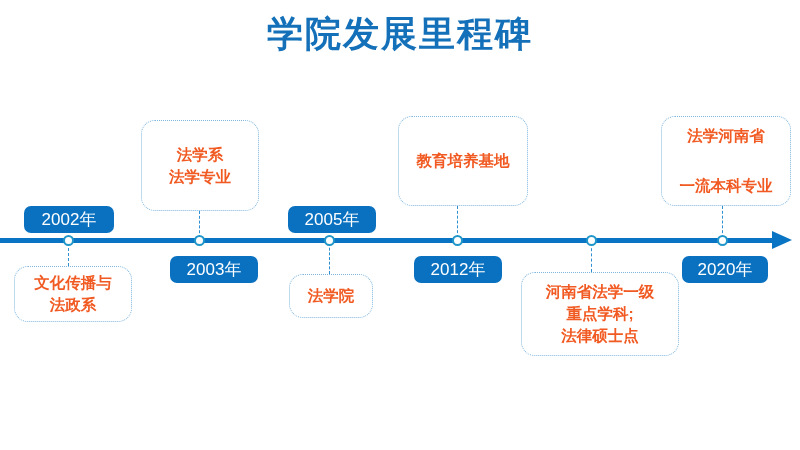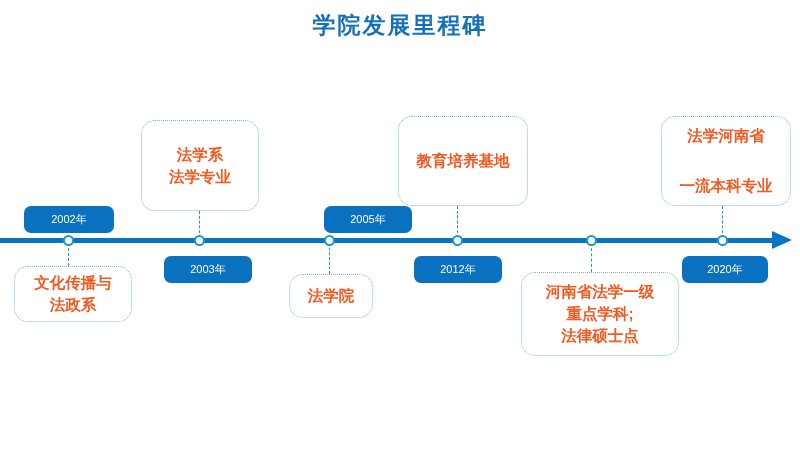--- a/index.html
+++ b/index.html
@@ -19,21 +19,21 @@
     height: 450px;
   }
 
   
   .title {
     position: absolute;
     left: 0;
     top: 10px;
     width: 800px;
     text-align: center;
-    font-size: 23px;
+    font-size: 36px;
     font-weight: bold;
     color: #1470B8;
     letter-spacing: 2px;
     white-space: nowrap;
   }
 
   
   .axis-line {
     position: absolute;
     left: 0;
@@ -68,21 +68,21 @@
   }
 
   
   .year-badge {
     position: absolute;
     height: 27px;
     line-height: 27px;
     border-radius: 7px;
     background: #0A71C0;
     color: #ffffff;
-    font-size: 11px;
+    font-size: 17px;
     text-align: center;
     white-space: nowrap;
     padding: 0 14px;
     box-sizing: border-box;
     z-index: 4;
   }
 
   
   .content-box {
     position: absolute;
@@ -126,29 +126,29 @@
 
   <div class="marker" style="left:68px;"></div>
   <div class="year-badge" style="left:24px; top:206px; width:90px; padding:0;">2002年</div>
   <div class="connector" style="left:68px; top:243px; height:23px;"></div>
   <div class="content-box" style="left:14px; top:266px; width:118px; height:56px;">
     <span class="line">文化传播与</span>
     <span class="line">法政系</span>
   </div>
 
   <div class="marker" style="left:199px;"></div>
-  <div class="year-badge" style="left:164px; top:256px; width:88px; padding:0;">2003年</div>
+  <div class="year-badge" style="left:170px; top:256px; width:88px; padding:0;">2003年</div>
   <div class="connector" style="left:199px; top:211px; height:27px;"></div>
   <div class="content-box" style="left:141px; top:120px; width:118px; height:91px;">
     <span class="line">法学系</span>
     <span class="line">法学专业</span>
   </div>
 
   <div class="marker" style="left:329px;"></div>
-  <div class="year-badge" style="left:288px; top:206px; width:88px; padding:0;margin-left:36px;">2005年</div>
+  <div class="year-badge" style="left:288px; top:206px; width:88px; padding:0;">2005年</div>
   <div class="connector" style="left:329px; top:243px; height:31px;"></div>
   <div class="content-box" style="left:289px; top:274px; width:84px; height:44px;align-items:center;">
     <span class="line">法学院</span>
   </div>
 
   <div class="marker" style="left:457px;"></div>
   <div class="year-badge" style="left:414px; top:256px; width:88px; padding:0;">2012年</div>
   <div class="connector" style="left:457px; top:206px; height:32px;"></div>
   <div class="content-box" style="left:398px; top:116px; width:130px; height:90px;">
     <span class="line">教育培养基地</span>

